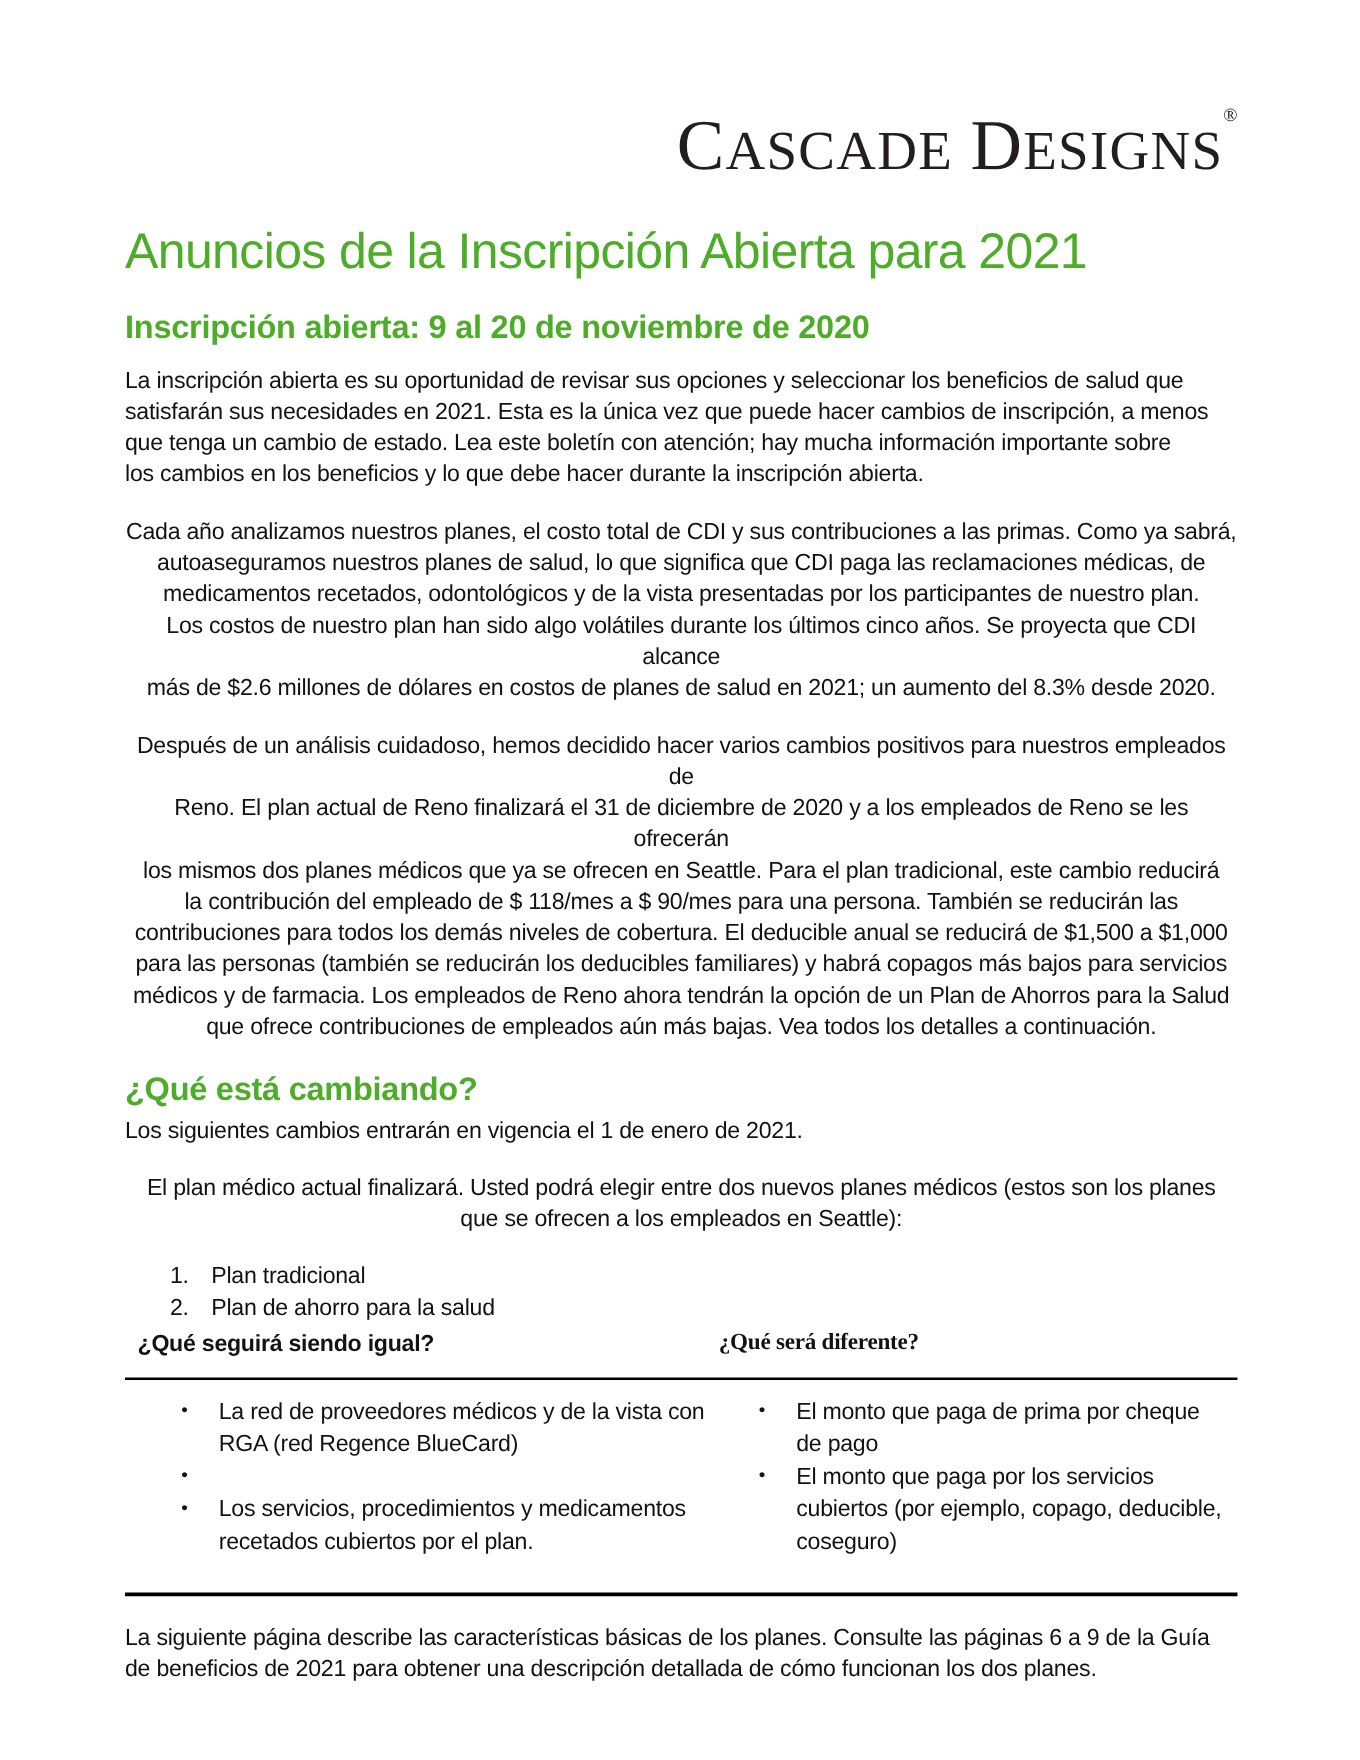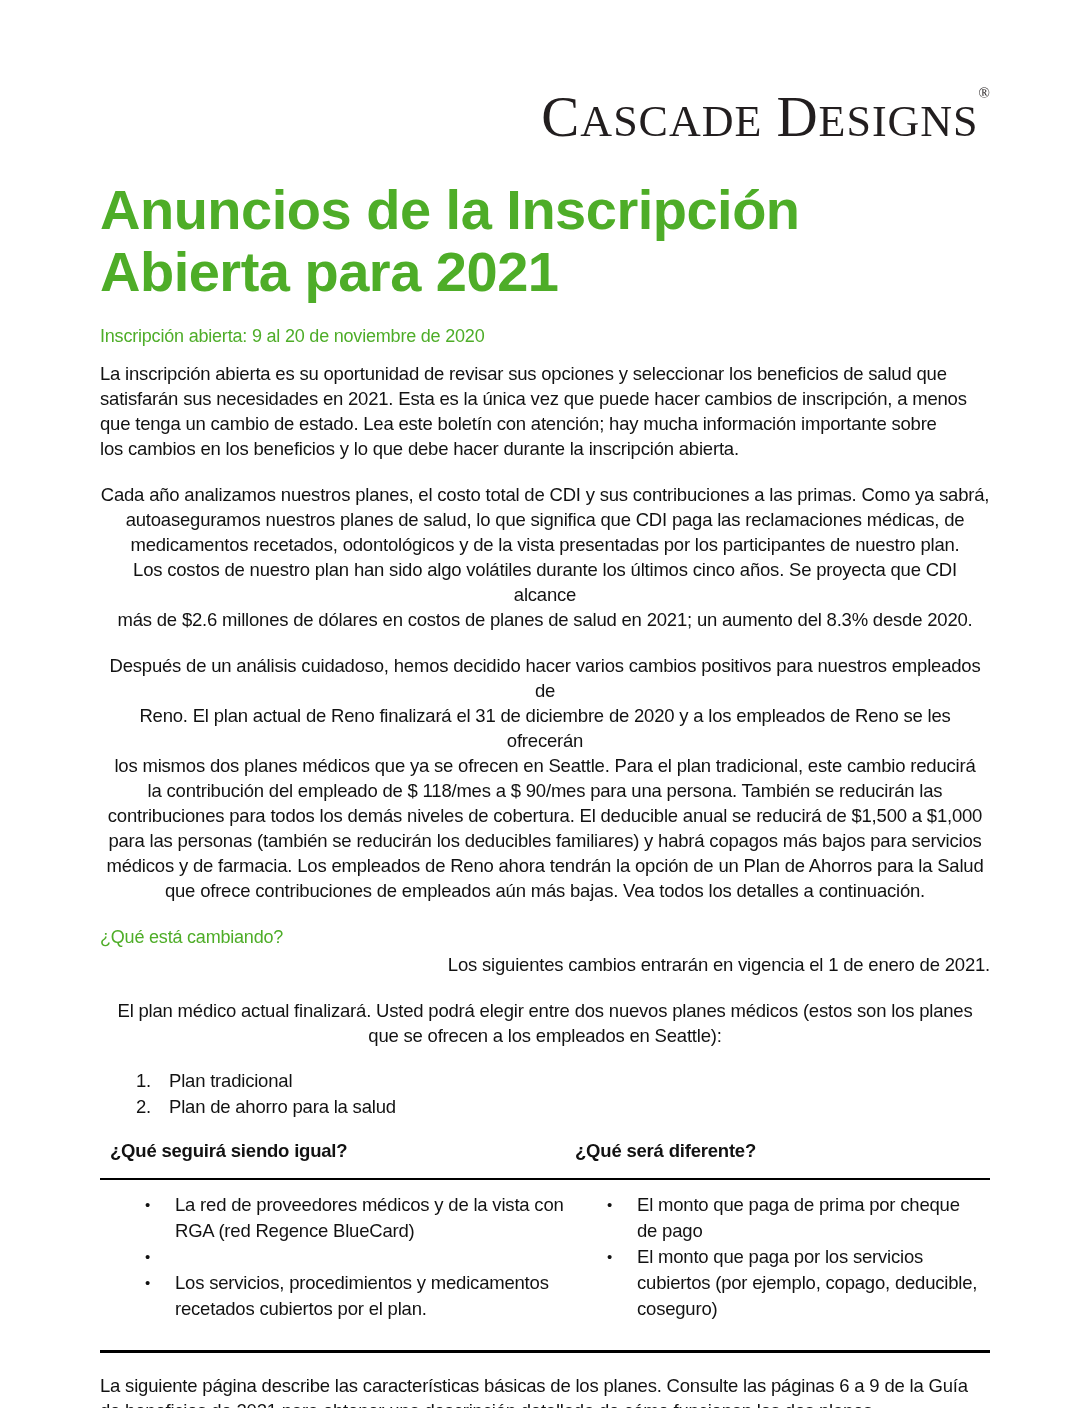--- a/index.html
+++ b/index.html
@@ -26,68 +26,68 @@
     font-weight:400;
     letter-spacing:1px;
   }
   .logo .lg{font-size:57px;}
   .logo .sm{font-size:44px;}
   .logo .word2{margin-left:14px;}
   .logo .reg{font-size:15px;vertical-align:38px;letter-spacing:0;}
   
   .doc-title{
     margin:34px 0 0;
-    font-size:56px;
-    font-weight:700;
+    font-size:40px;
+    font-weight:400;
     color:var(--green);
     letter-spacing:-0.5px;
     line-height:1.1;
   }
   .section-heading{
     margin:24px 0 0;
-    font-size:18px;
-    font-weight:400;
+    font-size:26px;
+    font-weight:700;
     color:var(--green);
     letter-spacing:-0.2px;
     line-height:1.15;
   }
   .sub-heading{
     margin:24px 0 0;
     font-size:21px;
     font-weight:700;
     color:var(--ink);
     line-height:1.15;
   }
   
   .body-p{
     margin:14px 0 0;
     font-size:18.5px;
     line-height:25px;
     letter-spacing:-0.2px;
     white-space:pre-line;
   }
   .body-p + .body-p{margin-top:21px;text-align:center;}
-  .intro-p{margin-top:4px;text-align:right;}
+  .intro-p{margin-top:4px;}
   .medical-p{margin-top:12px;}
   
   .num-list{margin:20px 0 0;padding-left:36px;}
   .num-item{display:flex;font-size:18.5px;line-height:26px;letter-spacing:-0.2px;}
   .num-item .num{width:33px;flex:none;}
   
-  .cmp-table{margin-top:20px;}
+  .cmp-table{margin-top:5px;}
   .cmp-head{
     display:flex;
     padding:0 0 16px 10px;
     font-weight:700;
     font-size:18.5px;
     letter-spacing:-0.2px;
     border-bottom:2px solid #000;
   }
   .cmp-head .col-left{width:465px;flex:none;}
-  .cmp-head .col-right{flex:1;}
+  .cmp-head .col-right{flex:1;font-family:Liberation Serif, serif;}
   .cmp-body{
     display:flex;
     border-bottom:3px solid #000;
     padding:12px 0 6px;
   }
   .cmp-col{box-sizing:border-box;flex:none;}
   .cmp-col.same{width:475px;padding-left:45px;}
   .cmp-col.diff{flex:1;padding-left:32px;}
   .bullet{display:flex;font-size:18.5px;line-height:26px;letter-spacing:-0.2px;}
   .bullet .dot{width:30px;flex:none;font-size:15px;}

